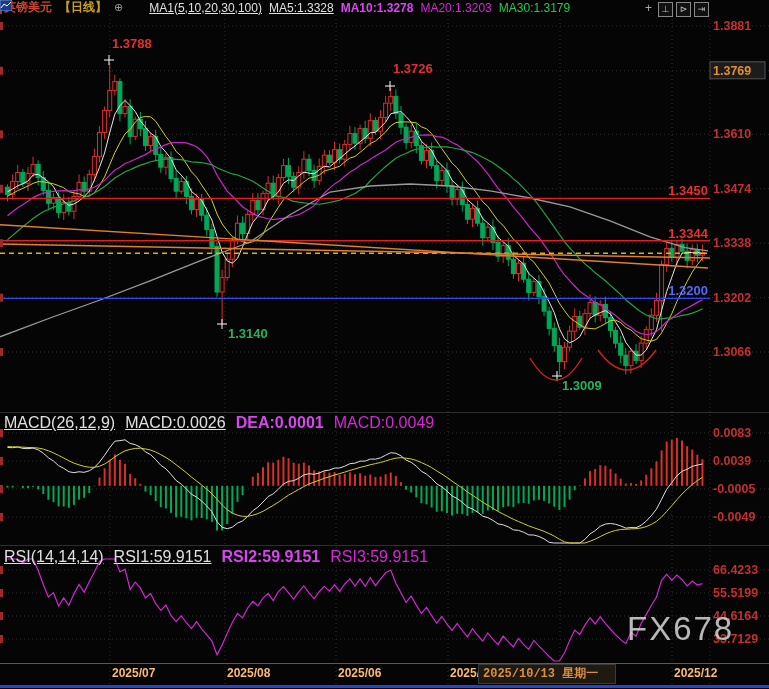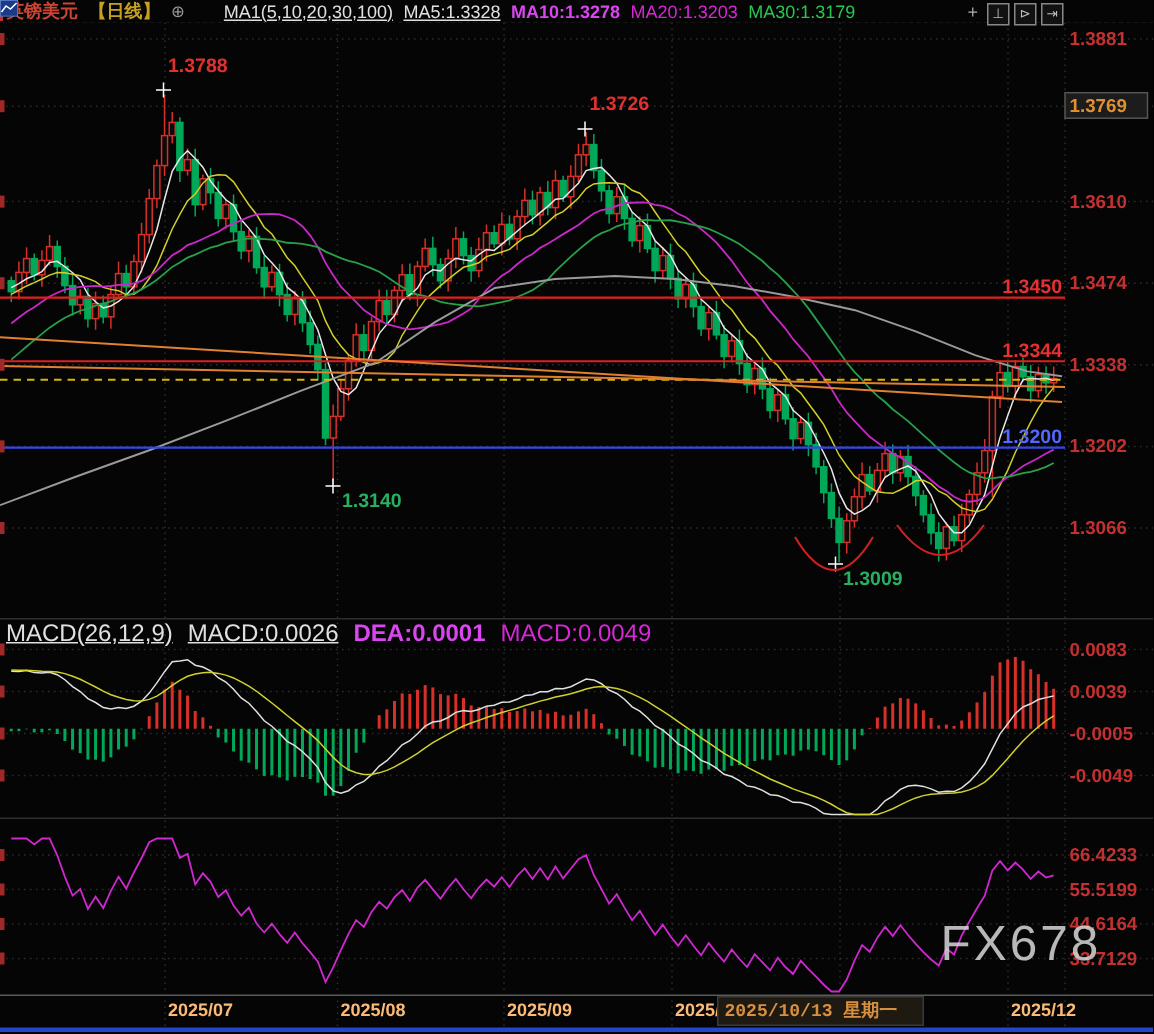--- a/index.html
+++ b/index.html
@@ -568,30 +568,36 @@
 
   <div class="ind-hdr" style="top:414px">
     <span class="c-white">MACD(26,12,9)</span>
     <span class="c-white">MACD:0.0026</span>
     <span class="c-yellow">DEA:0.0001</span>
     <span class="c-magenta">MACD:0.0049</span>
   </div>
   <div class="panel" style="top:420px;height:125px"></div>
   <div class="divider" style="top:545px"></div>
 
+  <div class="ind-hdr" style="top:548px">
+    <span class="c-white">RSI(14,14,14)</span>
+    <span class="c-white">RSI1:59.9151</span>
+    <span class="c-yellow">RSI2:59.9151</span>
+    <span class="c-magenta">RSI3:59.9151</span>
+  </div>
   <div class="panel" style="top:558px;height:104px"></div>
 
   <div class="divider strong" style="top:663px"></div>
 
   <div class="date-row">
     <span class="remnant">1</span>
     <div class="datebox">2025/10/13 星期一</div>
   <span class="month" style="left: 112px;">2025/07</span>
       <span class="month" style="left: 227px;">2025/08</span>
-      <span class="month" style="left: 338px;">2025/09</span>
+      <span class="month" style="left: 338px;">2025/06</span>
       <span class="month" style="left: 450px;">2025/10</span>
       <span class="month" style="left: 562px;">2025/11</span>
       <span class="month" style="left: 674px;">2025/12</span>
     </div>
 
   <div class="wm">FX678</div>
   <div class="bluebar"></div>
 </div>
 
 </body></html>

